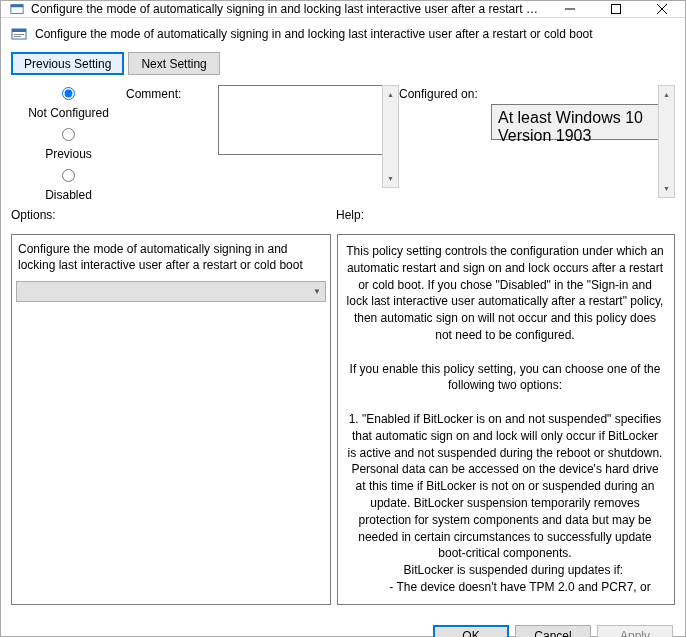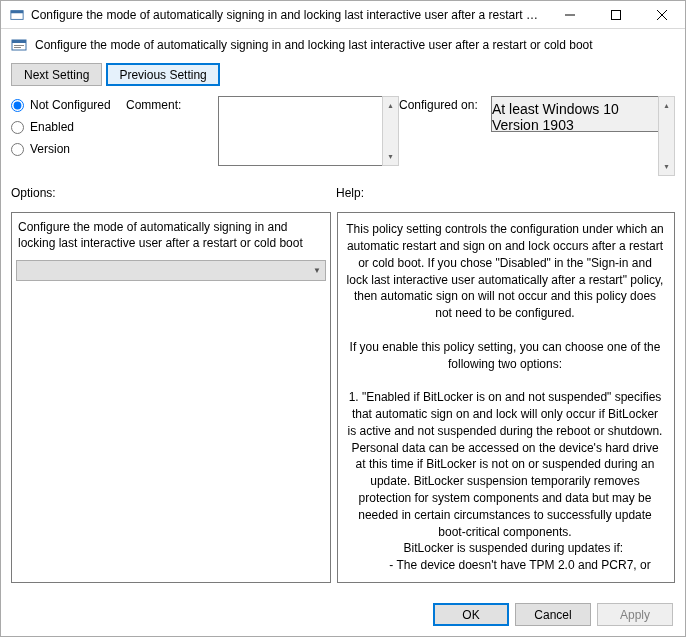--- a/index.html
+++ b/index.html
@@ -28,21 +28,21 @@
   .btn {
     height: 23px; padding: 0 12px;
     border: 1px solid #adadad; background:#e1e1e1;
     font-family:inherit; font-size:12px;
     display:inline-flex; align-items:center; justify-content:center;
     cursor: default;
   }
   .btn.highlight { border:2px solid #0078d7; background:#e5f1fb; padding: 0 11px; height:23px;}
   .state-row { display:flex; }
   .radios { width: 115px; display:flex; flex-direction:column; gap:8px; padding-top:2px;}
-  .radio { display:flex; align-items:center; gap:6px; font-size:12px;}
+  .radio { display:flex; align-items:center; gap:6px; font-size:12px;flex-direction:column;}
   .radio input { margin:0; width:13px; height:13px;}
   .fields { flex:1; display:flex; flex-direction:row; }
   .field-row { display:flex; margin-bottom:14px;}
   .field-label { width:92px; font-size:12px; padding-top:2px;}
   .scroll-arrows-v { width:17px; display:flex; flex-direction:column; justify-content:space-between; border:1px solid #cfcfcf; background:#f0f0f0;}
   .arrow { width:100%; height:17px; display:flex; align-items:center; justify-content:center; font-size:8px; color:#606060;}
   .panels-labels { display:flex; margin-top:6px; margin-bottom:12px;}
   .panel-label { font-size:12px; color:#000; }
   .panel-label.left { width: 325px; }
   .panels { flex:1; display:flex; gap:6px; min-height:0;}
@@ -64,21 +64,21 @@
   .footer { display:flex; justify-content:flex-end; gap:6px; padding:10px 12px; }
   .btn2 {
     width:76px; height:23px; border:1px solid #adadad; background:#e1e1e1;
     font-family:inherit; font-size:12px; display:inline-flex; align-items:center; justify-content:center;
   }
   .btn2.primary { border:2px solid #0078d7; background:#e1e1e1;}
   .btn2.disabled { color:#838383; border-color:#bfbfbf; background:#efefef;}
   .textbox-wrap { flex:1; display:flex; }
   .supported-input {
     flex:1; border:1px solid #7a7a7a; border-right:none; background:#f0f0f0;
-    font-family:inherit; font-size:14px; padding:4px 0; height:36px;
+    font-family:inherit; font-size:16px; padding:4px 6px; height:36px;margin-top:19px;
   }
   .comment-wrap { flex:1; display:flex; }
   .comment-input {
     flex:1; border:1px solid #7a7a7a; border-right:none; height:70px; resize:none;
     font-family:inherit; font-size:12px; padding:2px 4px;
   }
   .tri-up::before { content:"▴"; }
   .tri-down::before { content:"▾"; }
   ::-webkit-scrollbar { width:17px; }
   ::-webkit-scrollbar-track { background:#f0f0f0; }
@@ -126,37 +126,37 @@
             <rect x="1" y="3" width="14" height="10" fill="#fff" stroke="#3a6ea5"></rect>
             <rect x="1" y="3" width="14" height="3" fill="#3a6ea5"></rect>
             <rect x="3" y="8" width="10" height="1" fill="#888"></rect>
             <rect x="3" y="10" width="7" height="1" fill="#888"></rect>
           </svg>
       </div>
       <div class="header-text">Configure the mode of automatically signing in and locking last interactive user after a restart or cold boot</div>
     </div>
 
     <div class="nav-row">
+      <button class="btn highlight">Previous Setting</button>
       <button class="btn">Next Setting</button>
-      <button class="btn highlight">Previous Setting</button>
     </div>
 
     <div class="state-row">
       <div class="radios">
         <label class="radio">
           <input type="radio" name="state" checked="" style="">
           <span>Not Configured</span>
         </label>
         <label class="radio">
           <input type="radio" name="state" style="">
-          <span>Enabled</span>
+          <span>Previous</span>
         </label>
         <label class="radio">
           <input type="radio" name="state" style="">
-          <span>Version</span>
+          <span>Disabled</span>
         </label>
       </div>
 
       <div class="fields">
         <div class="field-row">
           <div class="field-label">Comment:</div>
           <div class="comment-wrap">
             <textarea class="comment-input" style=""></textarea>
             <div class="scroll-arrows-v">
               <div class="arrow tri-up"></div>

